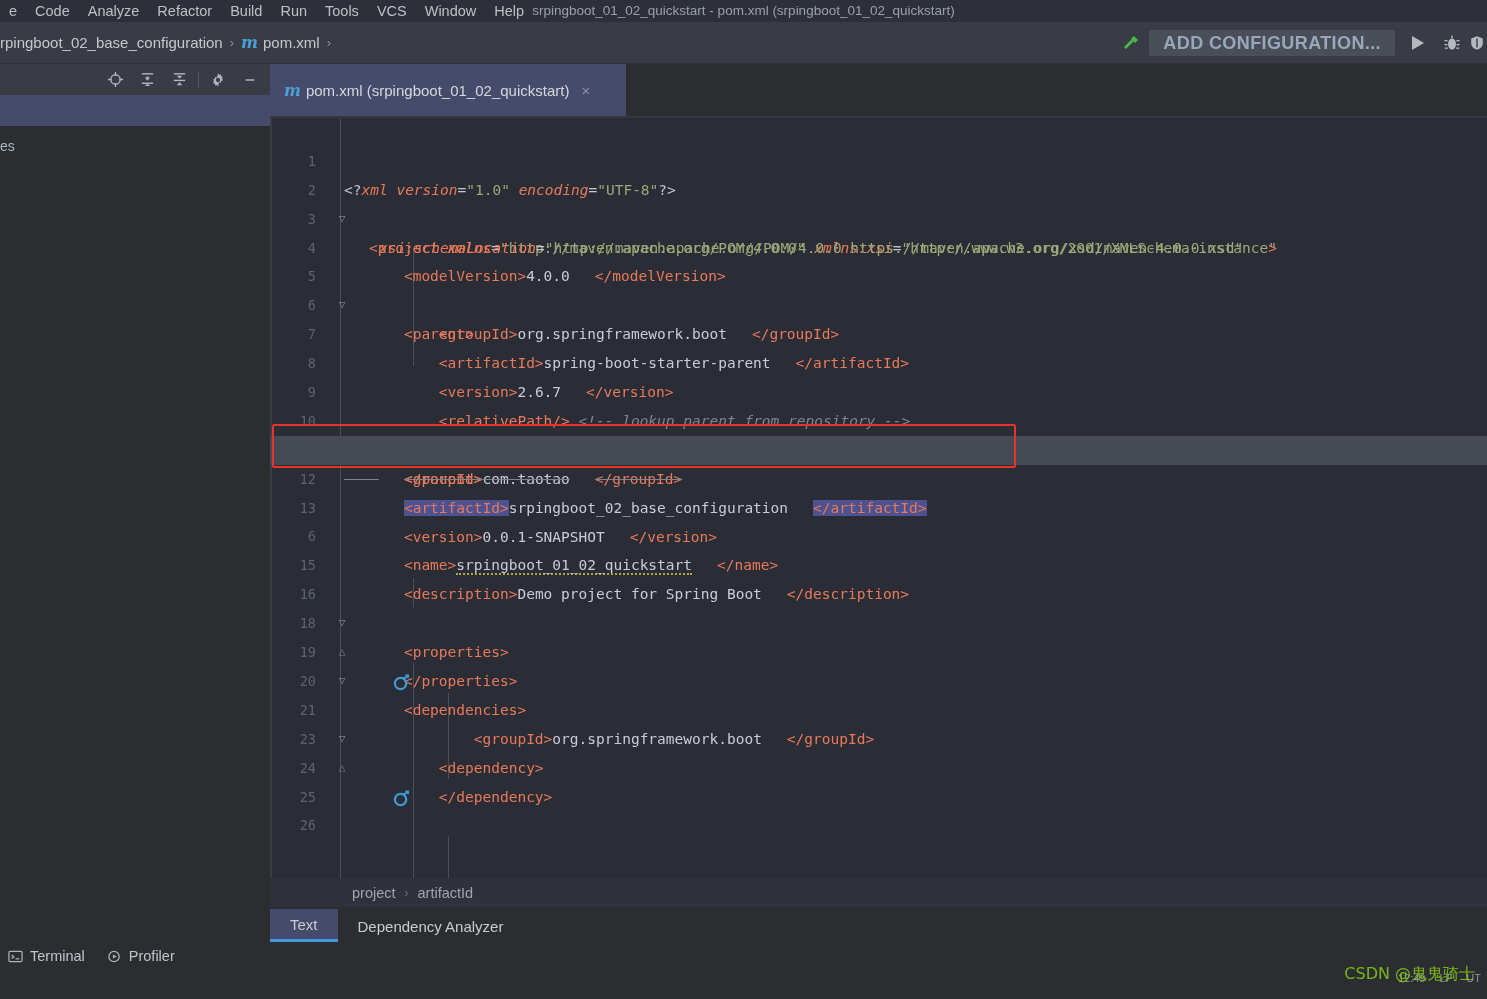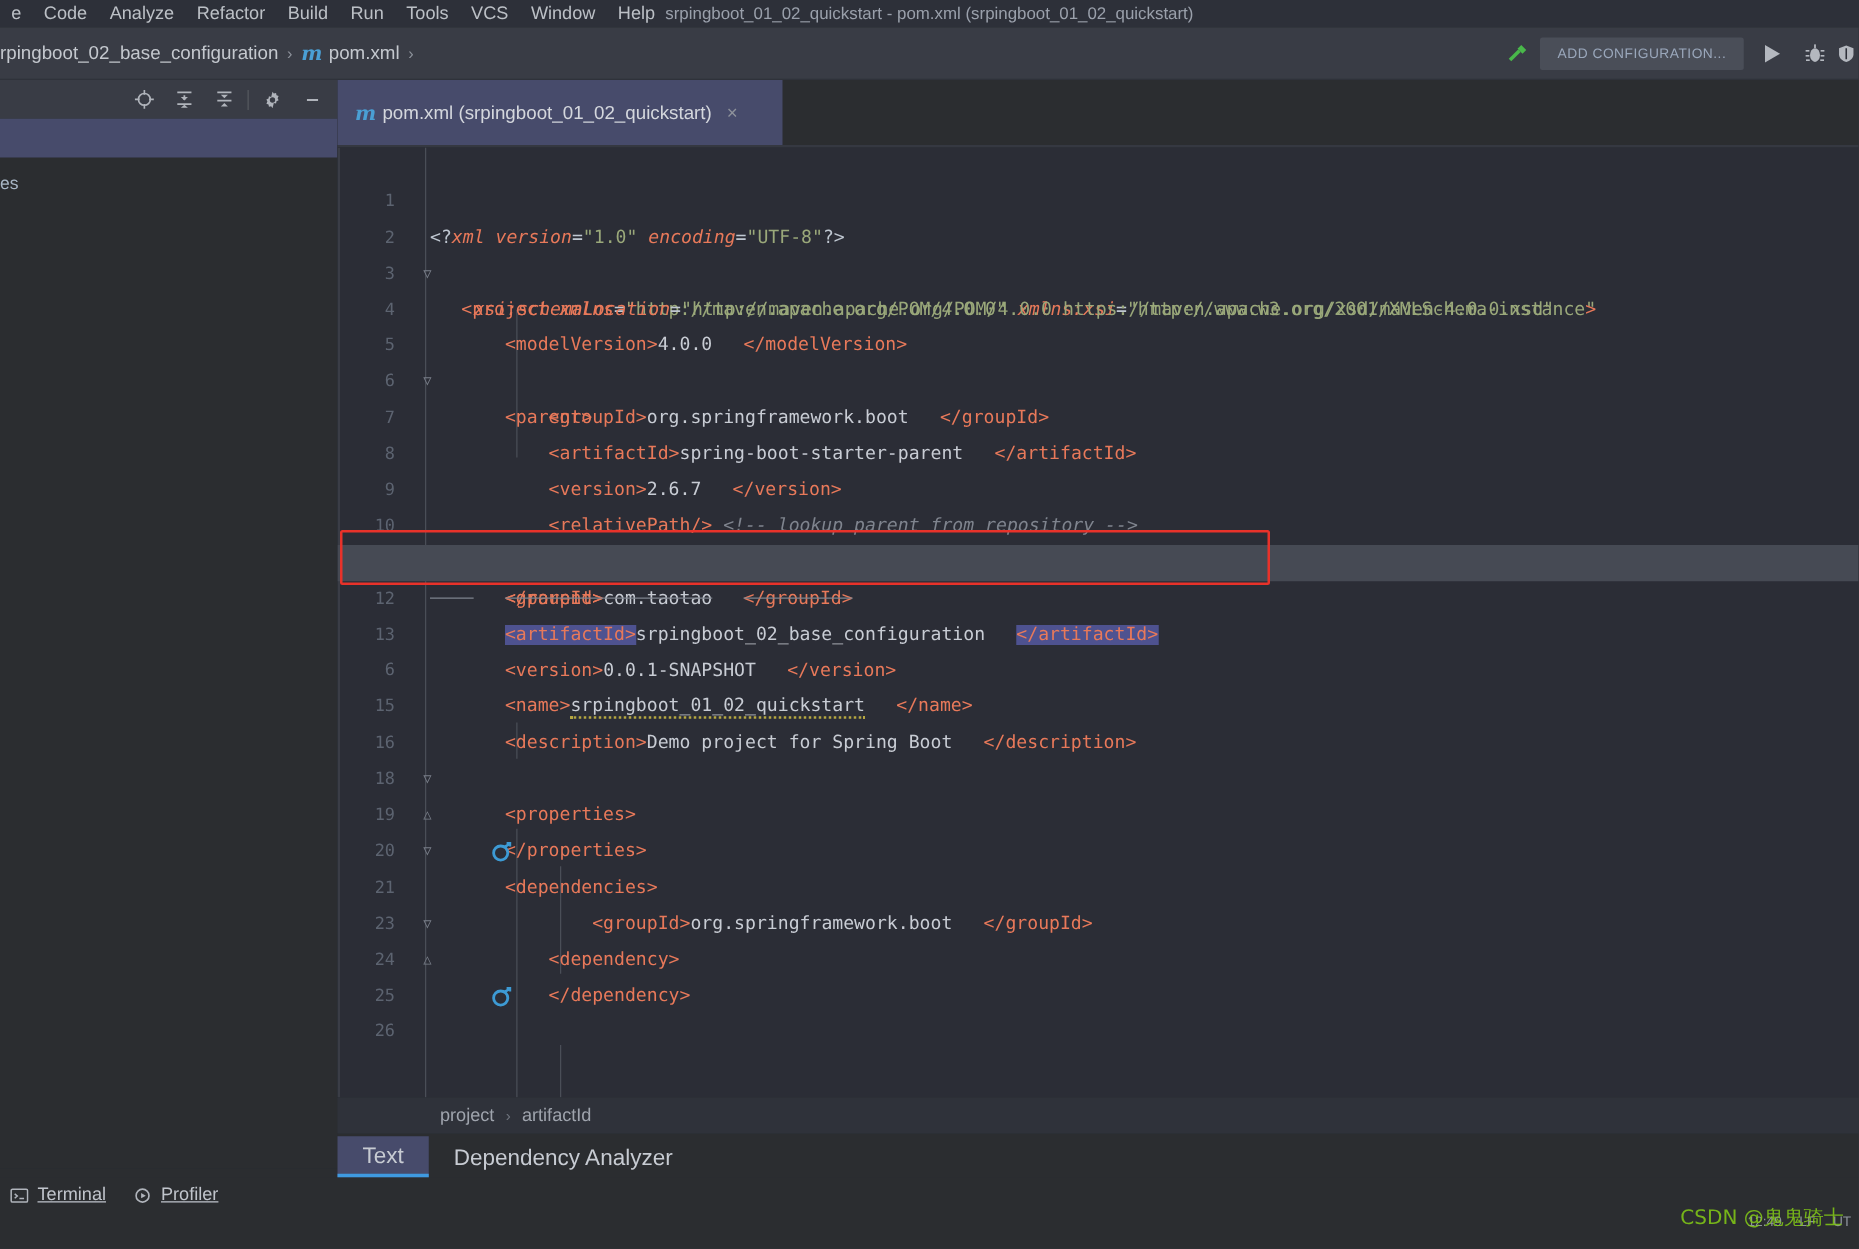--- a/index.html
+++ b/index.html
@@ -46,23 +46,24 @@
   }
   .navright {
     position: absolute; right: 0; top: 0; height: 42px;
     display: flex; align-items: center; gap: 0px; padding-right: 2px;
   }
   .tool-btn {
     width: 34px; height: 30px; display: flex; align-items: center; justify-content: center;
   }
   .cfg-btn {
     height: 26px; padding: 0 14px; background: #4a4e58;
-    color: #9aa7bb; font-size: 11px; letter-spacing: .4px;
+    color: #9aa7bb; font-size: 18px; letter-spacing: .4px;
     display: flex; align-items: center; border-radius: 2px;
     margin: 0 6px 0 2px;
+    font-weight: bold;
   }
   .hammer { width: 20px; height: 20px; }
   .tri { width: 0; height: 0; border-left: 12px solid #b4b8bf; border-top: 7px solid transparent; border-bottom: 7px solid transparent; }
 
   
   .leftpanel {
     position: absolute; left: 0; top: 64px; width: 270px; height: 871px;
     background: #2b2d30;
   }
   .lp-header {
@@ -170,33 +171,33 @@
   .editor-crumbs .sep { padding: 0 9px; color: #6f747d; font-size: 12px; }
 
   
   .bottombar {
     position: absolute; left: 270px; top: 907px; width: 1217px; height: 35px;
     background: #2b2d30;
     display: flex; align-items: flex-end;
   }
   .btab {
     height: 32px; padding: 15px 20px; display: flex; align-items: center;
-    color: #c7cbd2; font-size: 18px;
+    color: #c7cbd2; font-size: 15px;
   }
   .btab.active { background: #474b6b; border-bottom: 3px solid #3f9ae0; }
 
   
   .statusbar {
     position: absolute; left: 0; top: 942px; width: 1487px; height: 57px;
     background: #2b2d30;
   }
   .sb-row {
     position: absolute; left: 8px; top: 6px;
     display: flex; align-items: center; gap: 22px;
-    color: #c0c4cb; font-size: 14.5px; text-decoration: underline;
+    color: #c0c4cb; font-size: 14.5px;
   }
   .sb-row .it { display: flex; align-items: center; gap: 7px; }
   .sb-right {
     position: absolute; right: 6px; top: 30px;
     display: flex; align-items: center; gap: 14px;
     color: #8f949d; font-size: 11px;
   }
   .watermark {
     position: absolute; right: 12px; top: 964px;
     color: #84cc16; font-size: 16px; opacity: .85;

